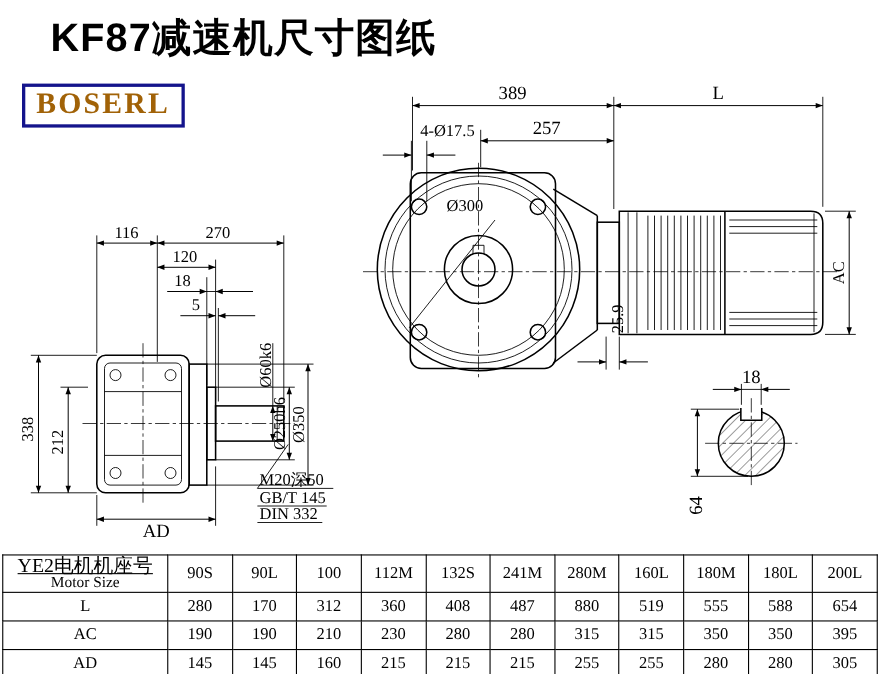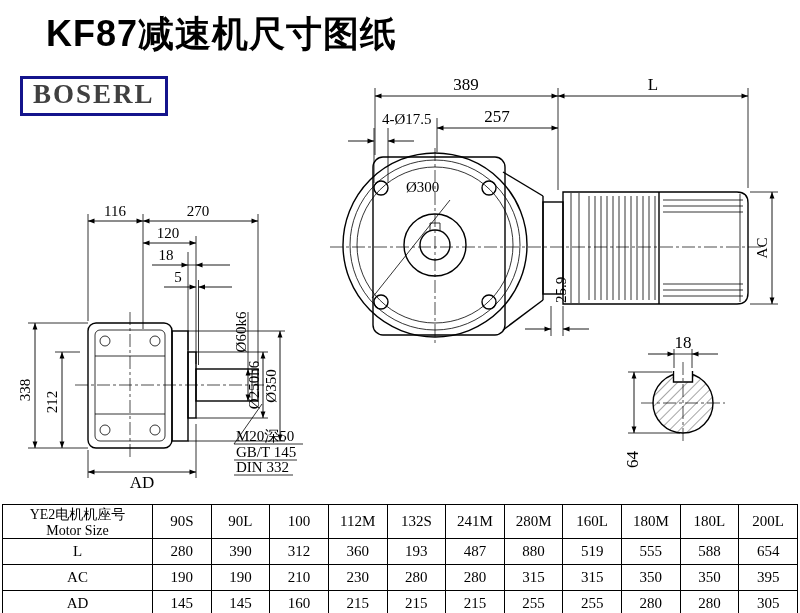--- a/index.html
+++ b/index.html
@@ -1,35 +1,35 @@
 <!DOCTYPE html>
 <html><head>
 <meta charset="utf-8">
 <style>
   html,body{margin:0;padding:0;width:800px;height:613px;background:#fff;overflow:hidden;}
   body{position:relative;font-family:"Liberation Serif",serif;color:#000;}
   .title{position:absolute;left:46px;top:10px;margin:0;font-size:36px;font-weight:bold;
          font-family:"Liberation Sans",sans-serif;letter-spacing:1px;}
-  .logo{position:absolute;left:20px;top:76px;border:3px solid #14148c;color:#404040;
+  .logo{position:absolute;left:20px;top:76px;border:3px solid #14148c;color:#a16207;
         font-size:27px;font-weight:bold;font-family:"Liberation Serif",serif;
         padding:0 10px 3px 10px;letter-spacing:2px;background:#fff;}
   #drawing{position:absolute;left:0;top:0;}
   #drawing .ol{fill:none;stroke:#000;stroke-width:1.4;}
   #drawing .thin{fill:none;stroke:#000;stroke-width:0.8;}
   #drawing .cl{fill:none;stroke:#000;stroke-width:0.7;stroke-dasharray:13 3 3 3;}
   #drawing .dim{fill:none;stroke:#000;stroke-width:0.9;}
   #drawing text{fill:#000;font-family:"Liberation Serif",serif;font-size:15px;}
   #drawing text.lg{font-size:17px;}
   .size-table{position:absolute;left:2px;top:504px;width:796px;border-collapse:collapse;
               table-layout:fixed;background:#fff;}
   .size-table th,.size-table td{border:1px solid #000;text-align:center;padding:0;
               height:25px;font-size:15px;font-weight:normal;overflow:hidden;
               font-family:"Liberation Serif",serif;}
   .size-table tr.hdr th{height:33px;}
-  .hdr-cn{font-size:14px;line-height:17px;}
+  .hdr-cn{font-size:18px;line-height:17px;text-decoration:underline;}
   .hdr-en{font-size:14px;line-height:15px;}
 </style>
 </head>
 <body>
 
 <svg id="drawing" width="800" height="505" viewBox="0 0 800 505" xmlns="http://www.w3.org/2000/svg">
   <defs>
     <marker id="arr" viewBox="0 0 10 10" refX="9" refY="5" markerWidth="11" markerHeight="8" orient="auto-start-reverse">
       <path d="M0,1.6 L9,5 L0,8.4 Z" fill="#000"></path>
     </marker>
@@ -238,24 +238,24 @@
     <th>241M</th>
     <th>280M</th>
     <th>160L</th>
     <th>180M</th>
     <th>180L</th>
     <th>200L</th>
   </tr>
   <tr>
     <td>L</td>
     <td>280</td>
-    <td>390</td>
+    <td>170</td>
     <td>312</td>
     <td>360</td>
-    <td>193</td>
+    <td>408</td>
     <td>487</td>
     <td>880</td>
     <td>519</td>
     <td>555</td>
     <td>588</td>
     <td>654</td>
   </tr>
   <tr>
     <td>AC</td>
     <td>190</td>

